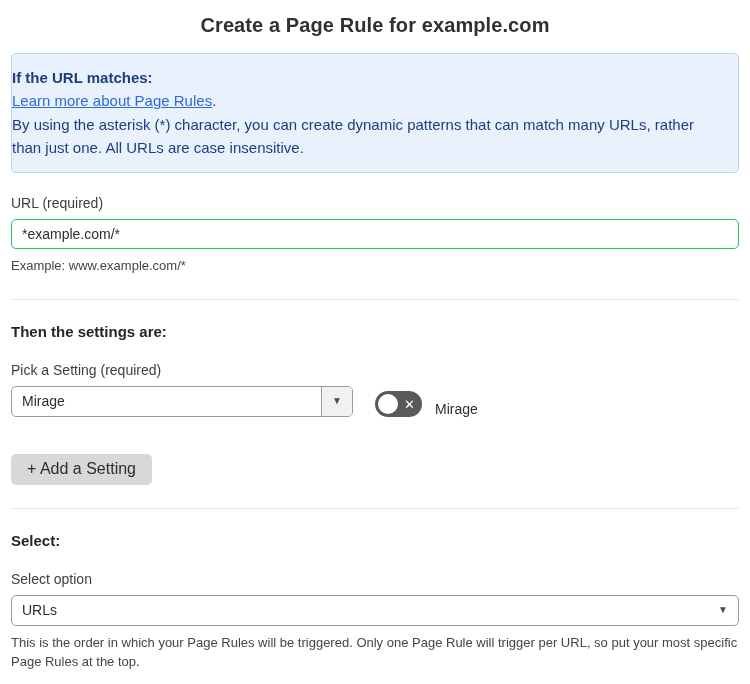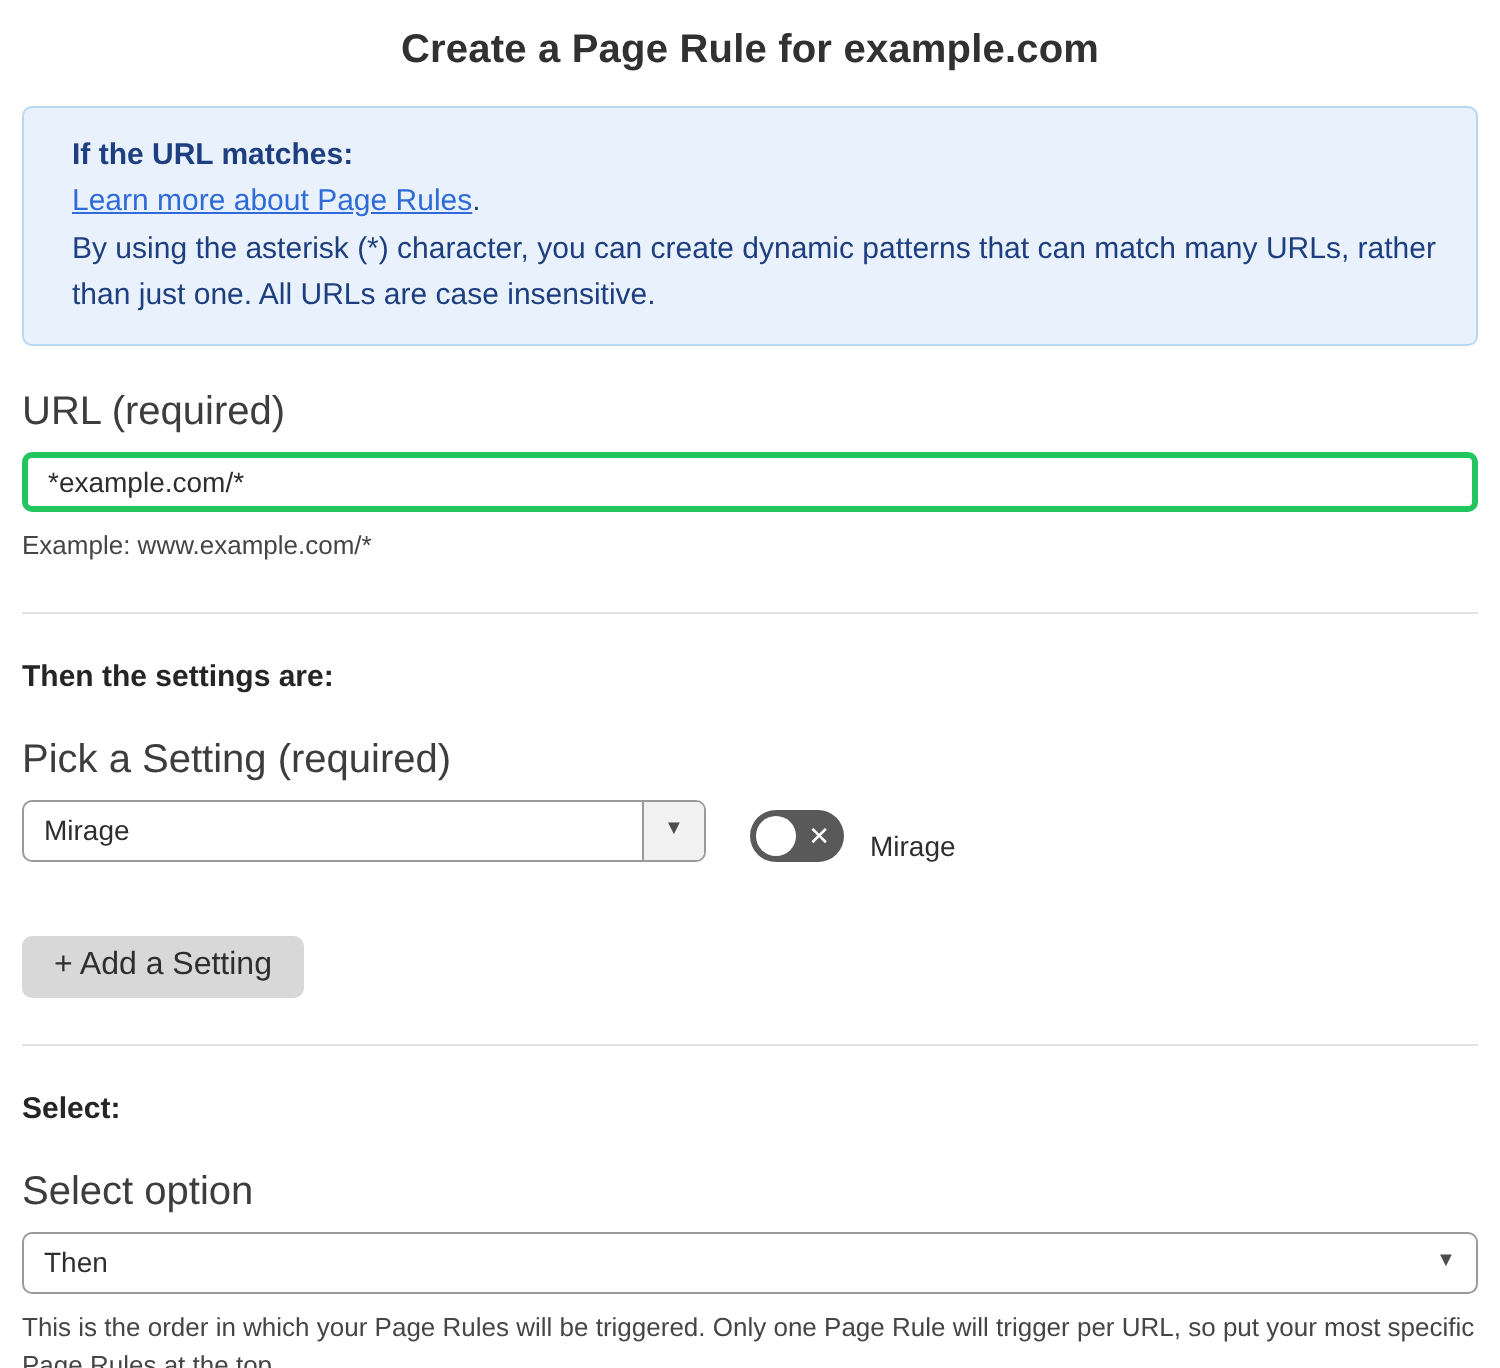--- a/index.html
+++ b/index.html
@@ -14,42 +14,42 @@
     font-weight: 700;
     color: #313131;
     margin: 4px 0 16px 0;
     letter-spacing: .1px;
     text-align: center;
   }
   .info-box {
     background: #e9f2fc;
     border: 1px solid #b9d6f2;
     border-radius: 5px;
-    padding: 12px 16px 13px 24px;
+    padding: 12px 16px 13px 0;
     color: #1d3e7f;
     font-size: 15px;
     line-height: 1.55;
     margin-bottom: 22px;
   }
   .info-heading { font-weight: 700; }
   .info-link {
     color: #2f6bd8;
     text-decoration: underline;
     cursor: pointer;
   }
   .field-label {
     display: block;
-    font-size: 20px;
+    font-size: 14px;
     color: #3d3d3d;
     margin-bottom: 8px;
   }
   .text-input {
     width: 100%;
     height: 30px;
-    border: 3px solid #22c55e;
+    border: 1px solid #22c55e;
     border-radius: 5px;
     padding: 0 10px;
     font-family: "Liberation Sans", sans-serif;
     font-size: 14px;
     color: #2e2e2e;
     background: #fff;
   }
   .helper-text {
     font-size: 13px;
     color: #454545;
@@ -186,21 +186,21 @@
 </div>
 
 <button class="btn btn-gray add-setting-btn">+ Add a Setting</button>
 
 <hr class="divider">
 
 <div class="section-heading">Select:</div>
 
 <label class="field-label">Select option</label>
 <div class="select-box full-select">
-  <span class="select-value">Then</span>
+  <span class="select-value">URLs</span>
   <span class="plain-arrow">
     <span class="arrow-glyph">▼</span>
   </span>
 </div>
 <div class="helper-text">This is the order in which your Page Rules will be triggered. Only one Page Rule will trigger per URL, so put your most specific Page Rules at the top.</div>
 
 
 
 
 

